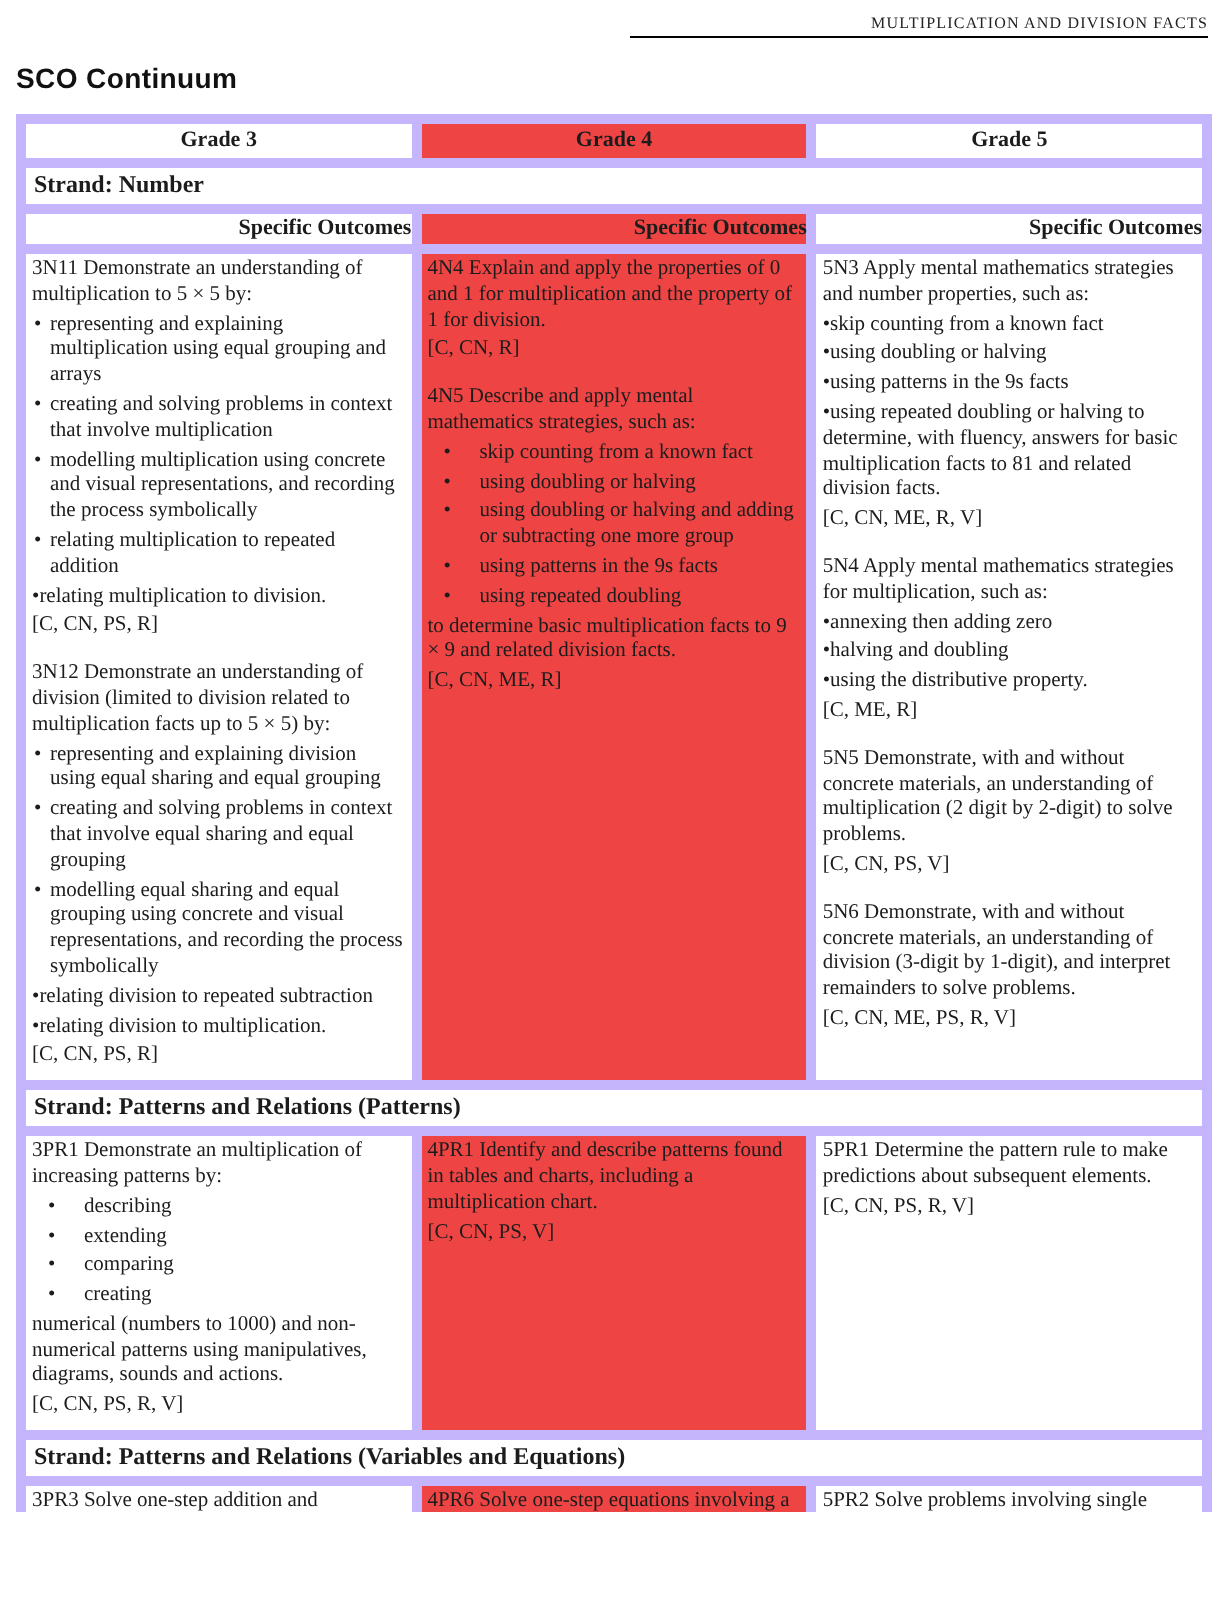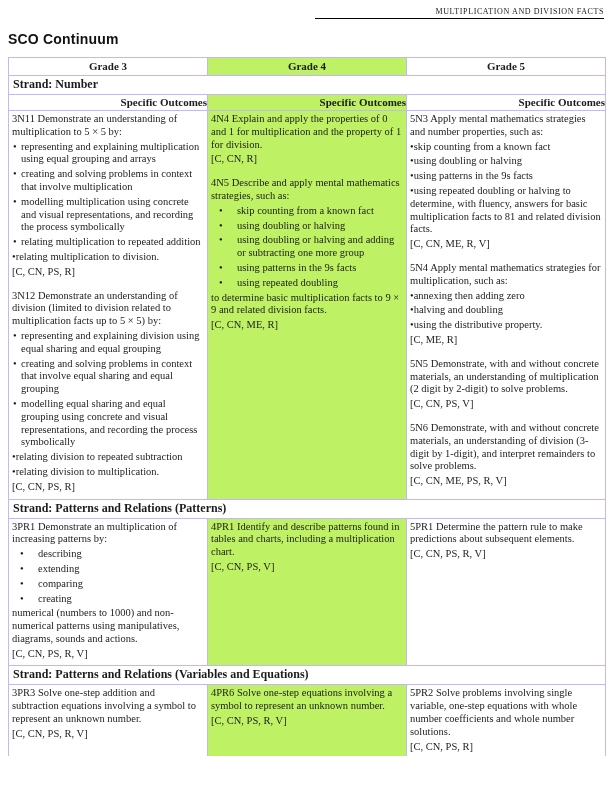--- a/index.html
+++ b/index.html
@@ -34,31 +34,31 @@
     letter-spacing: 0.2px;
     margin: 12px 0 10px 0;
     color: #111;
   }
   table.continuum {
     width: 100%;
     border-collapse: collapse;
     table-layout: fixed;
   }
   table.continuum th, table.continuum td {
-    border: 1px solid #c4b5fd;
+    border: 5px solid #c4b5fd;
     vertical-align: top;
   }
   th.col-head {
     font-family: "Liberation Serif", serif;
     font-size: 11px;
     font-weight: bold;
     text-align: center;
     padding: 2px 0 3px 0;
   }
-  .g4 { background: #bef264; }
+  .g4 { background: #ef4444; }
   td.strand {
     font-weight: bold;
     font-size: 12px;
     padding: 1px 4px 2px 4px;
   }
   td.outcomes-head {
     font-weight: bold;
     font-size: 11px;
     text-align: right;
     padding: 1px 0 2px 0;

